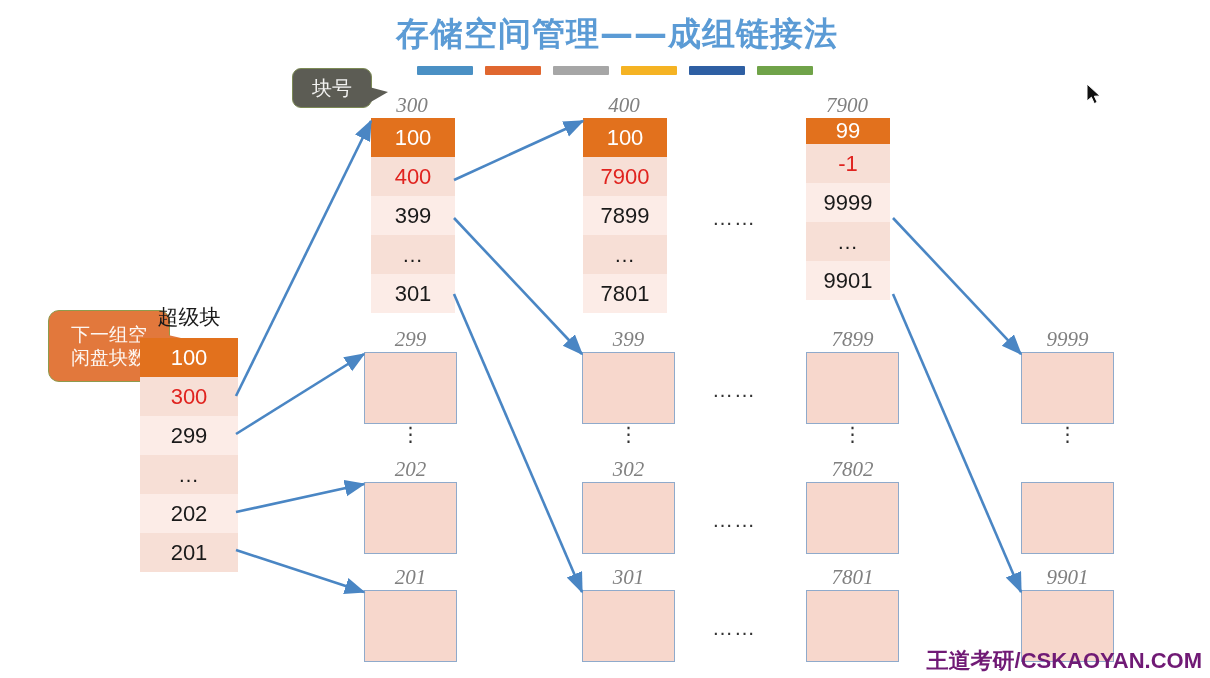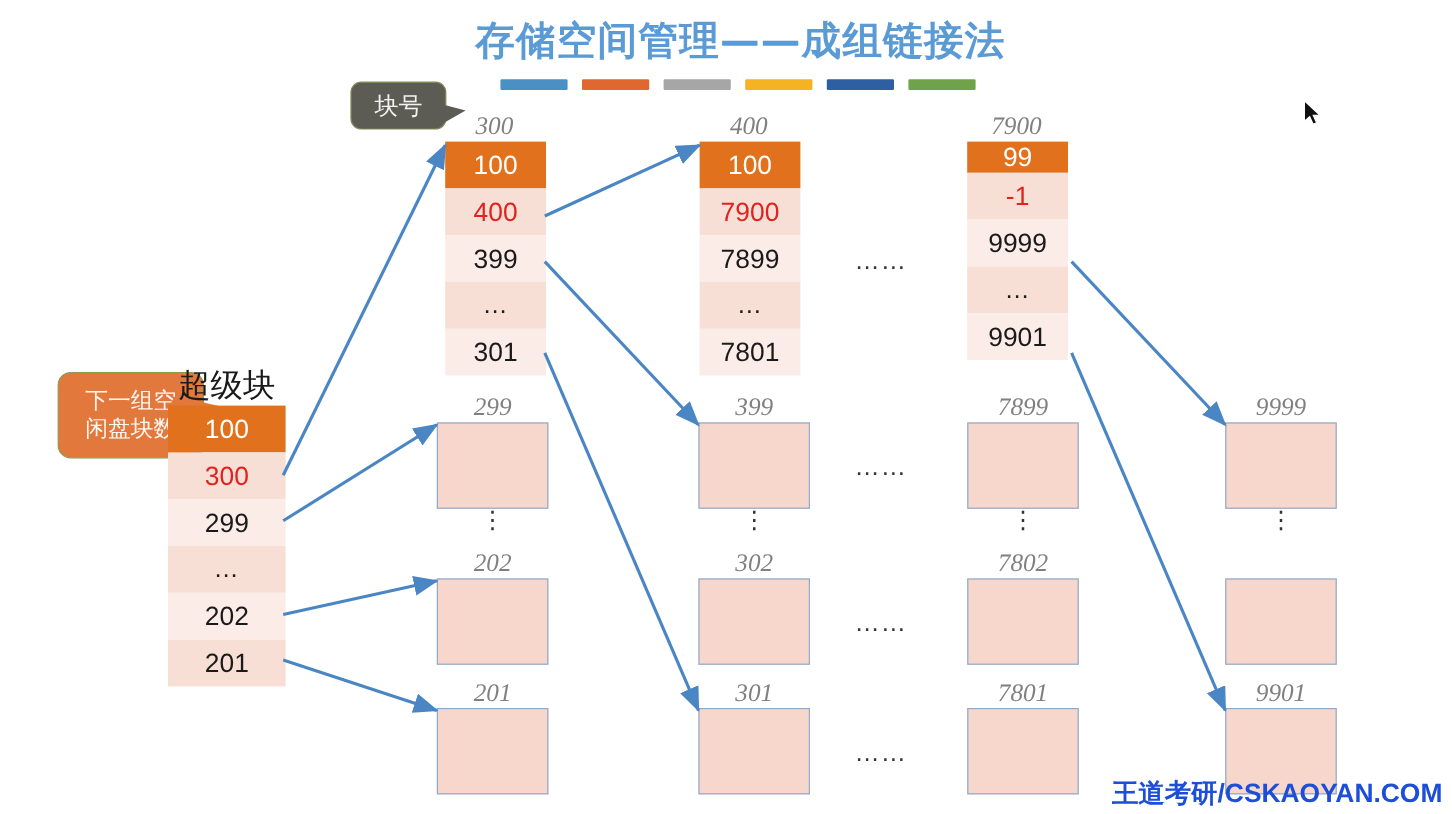--- a/index.html
+++ b/index.html
@@ -58,21 +58,21 @@
   }
   #callout-next-group{left:6px;top:310px;width:120px;height:70px;font-size:19px;}
   #callout-next-group .tail{right:-25px;top:24px;}
   #callout-free-no{left:6px;top:440px;width:130px;height:56px;font-size:19px;}
   #callout-free-no .tail{right:-25px;top:10px;}
 
   
   .sb-label{
     position:absolute;left:140px;top:303px;width:98px;text-align:center;
     font-family:Liberation Serif, serif;
-    font-size:27px;color:#1a1a1a;
+    font-size:21px;color:#1a1a1a;
   }
   .stack{position:absolute;}
   .cell{
     box-sizing:border-box;
     display:flex;align-items:center;justify-content:center;
     font-size:22px;color:#1a1a1a;
     font-family:"Liberation Sans","DejaVu Sans",sans-serif;
   }
   .cell.head{background:#e2711d;color:#ffffff;text-align:right;}
   .cell.alt0{background:#f7dfd6;}
@@ -101,21 +101,21 @@
   }
   .vdots{
     position:absolute;color:#333;font-size:20px;line-height:5px;
     font-family:"Liberation Sans","DejaVu Sans",sans-serif;text-align:center;
   }
 
   
   .wm-bottom{
     position:absolute;right:8px;bottom:2px;
     font-family:"Liberation Sans","DejaVu Sans",sans-serif;
-    font-size:22px;font-weight:700;color:#1d4ed8;white-space:nowrap;
+    font-size:22px;font-weight:700;color:#701a75;white-space:nowrap;
   }
   .wm-top{
     position:absolute;right:10px;top:2px;
     font-family:"Liberation Sans","DejaVu Sans",sans-serif;
     font-size:27px;font-weight:700;color:rgba(255,255,255,0.55);
     white-space:nowrap;letter-spacing:2px;
   }
   svg.arrows{position:absolute;left:0;top:0;width:1210px;height:678px;pointer-events:none;}
   .cursor{position:absolute;}
 </style>

